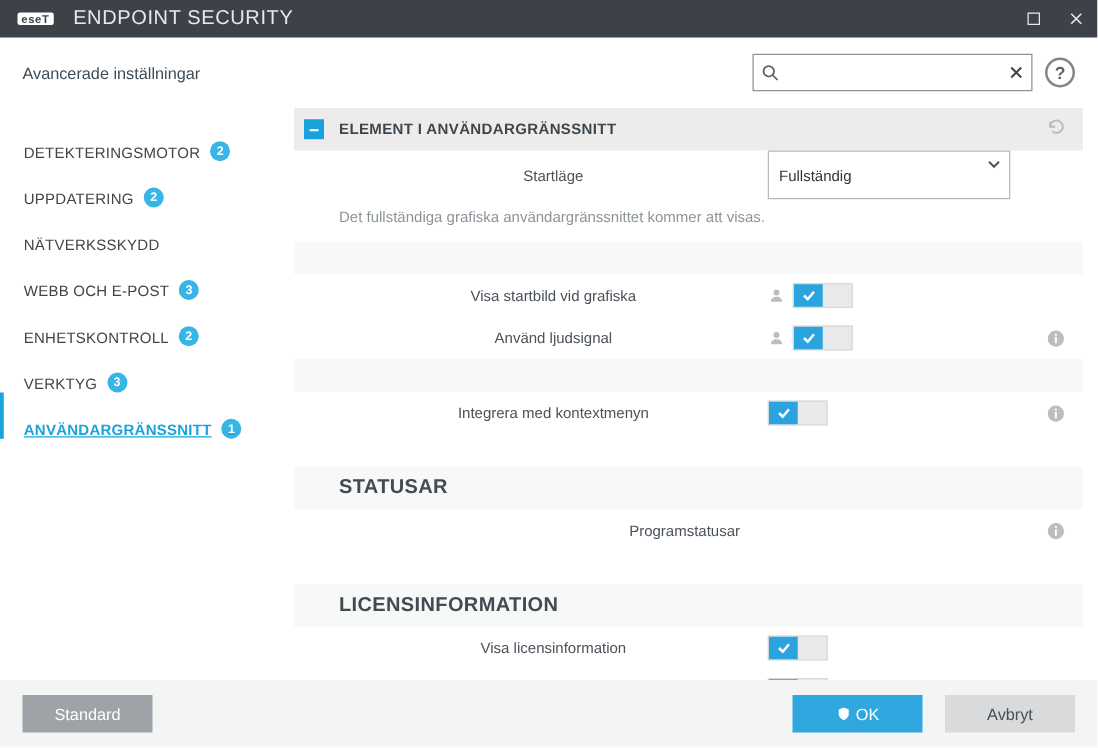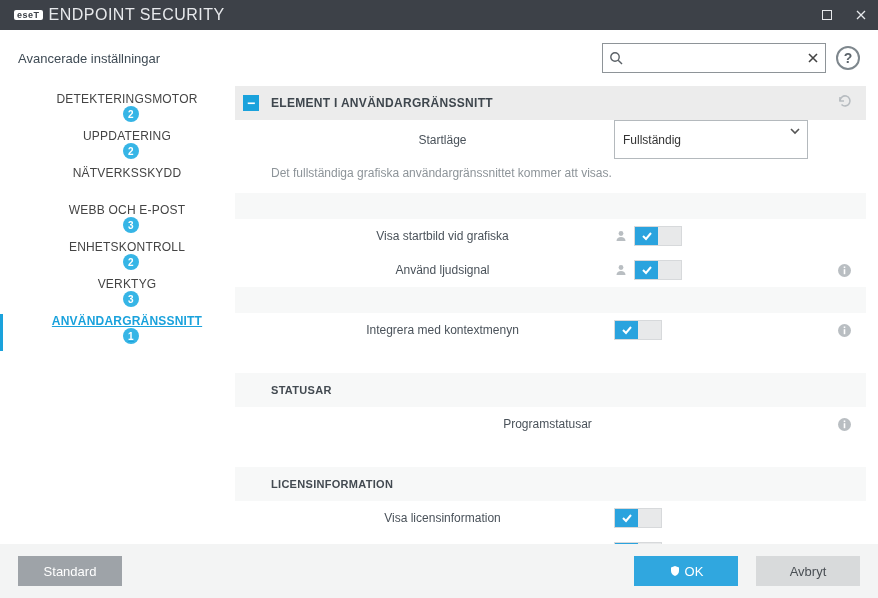--- a/index.html
+++ b/index.html
@@ -1,57 +1,57 @@
 <!DOCTYPE html>
 <html><head>
 <meta charset="utf-8">
 <style>
   * { box-sizing: border-box; margin: 0; padding: 0; font-family: "Segoe UI", Arial, sans-serif; }
   body { width: 878px; height: 598px; background: #fff; overflow: hidden; position: relative; }
 
   
   .titlebar { height: 30px; background: #3d4148; display: flex; align-items: center; padding: 0 0 0 14px; color: #e7e9ec; }
-  .titlebar .brand-badge { background:#ffffff; color:#3d4148; font-size:9px; font-weight:700; border-radius:2px; padding:0 3px; letter-spacing:0.5px; margin-right:6px; }
+  .titlebar .brand-badge { background:#ffffff; color:#3d4148; font-size:9px; font-weight:700; border-radius:2px; padding:0 3px; letter-spacing:0.5px; margin-right:16px; }
   .titlebar .title-text { font-size: 16px; letter-spacing: 0.5px; font-weight: 300; }
   .titlebar .spacer { flex: 1; }
   .win-btn { width: 34px; height: 30px; display: flex; align-items:center; justify-content:center; color:#e7e9ec; cursor:pointer; }
   .win-btn svg { width:12px; height:12px; }
 
   
   .header { height: 56px; display:flex; align-items:center; padding: 0 18px; }
   .header .page-title { font-size: 13px; color:#3f4b55; font-weight:400; flex:1; }
   .search-wrap { position:relative; width:224px; height:30px; border:1px solid #8e9498; display:flex; align-items:center; }
   .search-wrap .search-icon { width:26px; display:flex; align-items:center; justify-content:center; color:#5a6066; }
   .search-wrap input { flex:1; height:100%; border:none; outline:none; font-size:12px; padding:0 4px; }
   .search-wrap .clear-icon { width:24px; display:flex; align-items:center; justify-content:center; color:#444; cursor:pointer; }
   .help-btn { width:24px; height:24px; border:2px solid #7e878d; border-radius:50%; display:flex; align-items:center; justify-content:center; margin-left:10px; color:#5b636a; font-weight:700; font-size:14px; cursor:pointer; }
 
   
   .body { position:absolute; top:86px; bottom:54px; left:0; right:0; display:flex; }
 
   
   .sidebar { width:235px; padding-top:6px; }
-  .nav-item { height:37px; display:flex; align-items:center; padding-left:16px; font-size:12px; color:#444; letter-spacing:0.2px; cursor:pointer; border-left:3px solid transparent;flex-direction:column; }
+  .nav-item { height:37px; display:flex; align-items:flex-end; padding-left:16px; font-size:12px; color:#444; letter-spacing:0.2px; cursor:pointer; border-left:3px solid transparent; }
   .nav-item.active { color:#1aa2dc; border-left-color:#1aa2dc; font-weight:700;text-decoration:underline; }
   .nav-item .badge { min-width:16px; height:16px; border-radius:8px; background:#36b5e6; color:#fff; font-size:10px; font-weight:700; display:flex; align-items:center; justify-content:center; margin-left:8px; }
 
   
   .content { flex:1; position:relative; overflow-y:auto; padding-right:12px; }
   .content::-webkit-scrollbar { width:8px; }
   .content::-webkit-scrollbar-thumb { background:#cfd3d6; }
   .content::-webkit-scrollbar-track { background:#f2f3f4; }
 
   
   .section-head { height:34px; background:#ececec; display:flex; align-items:center; padding:0 14px 0 8px; }
   .collapse-box { width:16px; height:16px; background:#1aa2dc; color:#fff; display:flex; align-items:center; justify-content:center; font-size:14px; font-weight:700; margin-right:12px; cursor:pointer; line-height:1; }
   .section-title { font-size:12px; font-weight:700; color:#3e464d; letter-spacing:0.3px; flex:1; }
   .revert-icon { color:#b7bcc0; cursor:pointer; }
 
   
-  .sub-head { height:34px; background:#f7f8f8; display:flex; align-items:center; padding-left:36px; font-size:11px; font-weight:700; color:#434a51; letter-spacing:0.3px; margin-top:26px; }
+  .sub-head { height:34px; background:#f7f8f8; display:flex; align-items:center; padding-left:36px; font-size:16px; font-weight:700; color:#434a51; letter-spacing:0.3px; margin-top:26px; }
 
   .row { min-height:34px; display:flex; align-items:center; padding:0 14px 0 36px; font-size:12px; color:#4a525a;text-align:center; }
   .row .label { flex:1; }
   .row .note { color:#8d9499; font-size:12px; padding:4px 0 10px; }
   .row .pre-icon { color:#b9bec2; margin-right:6px; display:flex; }
   .row .info-icon { color:#b9bec2; margin-left:auto; display:flex; cursor:pointer; }
 
   
   .select { position:relative; width:194px; height:39px; border:1px solid #b4b9bd; background:#fff; display:flex; align-items:center; padding:0 22px 0 8px; font-size:12px; color:#333; cursor:pointer; }
   .select .chevron { position:absolute; right:6px; top:4px; color:#555; }

